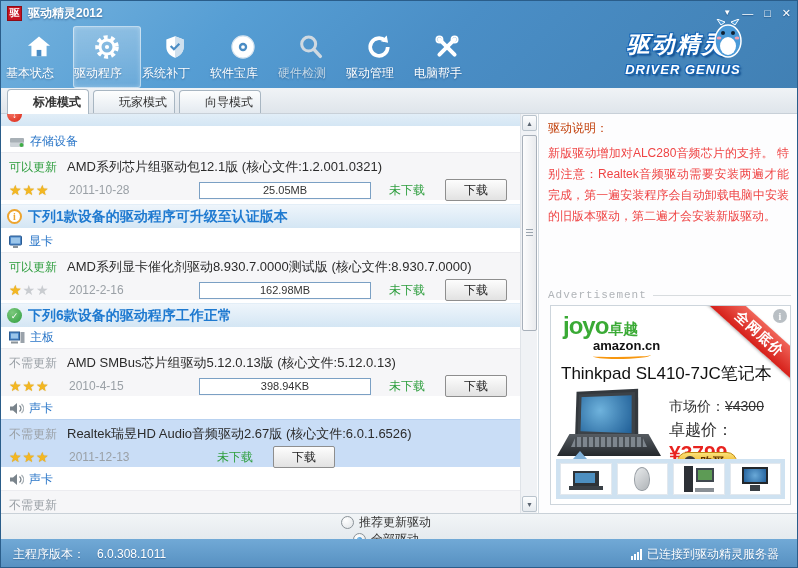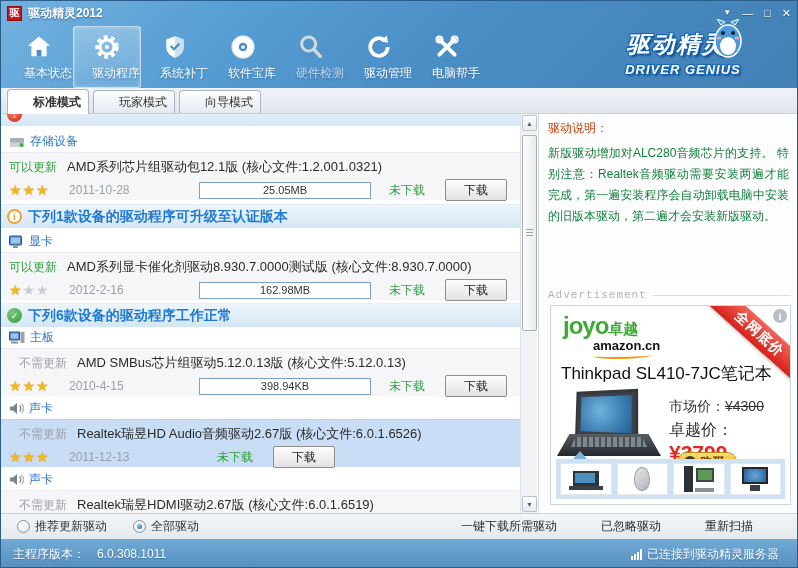--- a/index.html
+++ b/index.html
@@ -12,21 +12,21 @@
     background:linear-gradient(135deg,#74b2de 0%,#569ed4 28%,#4a8ec6 55%,#4180b4 100%); }
   .titlebar { position:absolute; top:0; left:0; width:100%; height:24px; display:flex; align-items:center; padding:0 6px; }
   .app-icon { width:15px; height:15px; background:#c41220; color:#fff; font-size:10px; font-weight:bold;
     display:flex; align-items:center; justify-content:center; border:1px solid #8d0c16; margin-right:6px; }
   .title-text { color:#fff; font-weight:bold; font-size:12px; text-shadow:0 1px 2px rgba(0,40,90,.5); }
   .win-controls { margin-left:auto; display:flex; align-items:center; gap:11px; color:#fff; font-size:11px; }
   .win-controls span { cursor:default; line-height:1; text-shadow:0 1px 1px rgba(0,40,90,.5); }
 
   
   .toolbar { position:absolute; top:25px; left:4px; display:flex; }
-  .tool-item { width:68px; padding:5px 0 5px; text-align:right; color:#fff; border:1px solid transparent; border-radius:3px; cursor:pointer; }
+  .tool-item { width:68px; padding:5px 0 5px; text-align:left; color:#fff; border:1px solid transparent; border-radius:3px; cursor:pointer; }
   .tool-item .ticon { height:30px; display:flex; align-items:center; justify-content:center; }
   .tool-item .tlabel { font-size:12px; margin-top:3px; text-shadow:0 1px 2px rgba(0,40,90,.4); }
   .tool-item.active { background:linear-gradient(180deg,rgba(255,255,255,.28),rgba(255,255,255,.10));
     border:1px solid rgba(255,255,255,.55); box-shadow:inset 0 0 4px rgba(255,255,255,.3); }
   .tool-item.dim .tlabel { color:#c4d9e8; }
 
   
   .logo { position:absolute; top:28px; right:34px; width:160px; text-align:center; color:#fff; font-style:italic; }
   .logo-cn { font-size:23px; font-weight:bold; letter-spacing:2px;
     text-shadow:-1px -1px 0 #1565b8,1px -1px 0 #1565b8,-1px 1px 0 #1565b8,2px 2px 2px #0d4a8c; }
@@ -60,21 +60,21 @@
   .ic-ok { background:radial-gradient(circle at 35% 30%,#7cc97c,#2f9e3f); color:#fff; font-size:9px; }
 
   .cat { height:21px; display:flex; align-items:center; padding-left:8px; color:#2a76c8; font-size:12px; gap:5px; }
   .cat svg { flex:0 0 auto; }
 
   .drv-row { height:48px; padding:4px 6px 0 8px; background:#f6f6f8; border-top:1px solid #ececf0; cursor:pointer; }
   .drv-row.selected { background:#c9ddf6; border-top:1px solid #b9d2f0; }
   .drv-line1 { display:flex; align-items:center; height:20px; }
   .status { width:58px; font-size:12px; flex:0 0 auto; }
   .status.green { color:#2e9e3e; }
-  .status.gray { color:#9aa0a6;margin-left:10px; }
+  .status.gray { color:#9aa0a6; }
   .drv-name { font-size:13px; color:#2b2b2b; white-space:nowrap; }
   .drv-line2 { display:flex; align-items:center; height:24px; margin-top:1px; }
   .stars { width:60px; font-size:14px; letter-spacing:1px; flex:0 0 auto; }
   .stars .g { color:#f3b722; text-shadow:0 0 1px #c98f00; }
   .stars .n { color:#c9ccd0; }
   .ddate { width:130px; color:#9aa0a6; flex:0 0 auto; }
   .sizebox { width:172px; height:17px; border:1px solid #7ba0c4; background:#fff; display:flex; align-items:center; justify-content:center; font-size:11px; color:#333; flex:0 0 auto; }
   .dlstate { width:52px; text-align:center; color:#2e9e3e; margin-left:10px; flex:0 0 auto; }
   .dlbtn { width:62px; height:22px; margin-left:12px; border:1px solid #8e8e8e; border-radius:2px;
     background:linear-gradient(180deg,#fdfdfd,#e2e2e2); font-size:12px; color:#222; cursor:pointer; flex:0 0 auto; font-family:inherit; }
@@ -85,21 +85,21 @@
     border:1px solid #b9c3cc; border-radius:2px; color:#5a6470; font-size:7px; display:flex; align-items:center; justify-content:center; cursor:pointer; }
   .sb-up { top:1px; } .sb-down { bottom:1px; }
   .sb-thumb { position:absolute; left:1px; top:21px; width:15px; height:196px; background:linear-gradient(90deg,#fdfdfd,#e9ebee);
     border:1px solid #a8b0ba; border-radius:2px; cursor:pointer; }
   .sb-grip { position:absolute; top:50%; left:3px; right:3px; height:8px; margin-top:-4px;
     background:repeating-linear-gradient(180deg,#9aa4ae 0 1px,transparent 1px 3px); }
 
   
   .rightpane { position:absolute; top:0; left:537px; width:261px; height:399px; background:#fdfdfe; border-left:1px solid #d4dce2; padding:6px 10px 0 9px; }
   .desc-title { font-size:12px; color:#c2410c; margin-bottom:6px; }
-  .desc-body { font-size:12px; color:#15803d; line-height:21px; text-align:justify; }
+  .desc-body { font-size:12px; color:#ef4444; line-height:21px; text-align:justify; }
   .ad-label { position:absolute; top:175px; left:9px; right:8px; display:flex; align-items:center;
     color:#b0b4b8; font-family:"Liberation Mono","DejaVu Sans Mono",monospace; font-size:11px; letter-spacing:1px; }
   .ad-label:after { content:""; flex:1; height:1px; background:#d8dcdf; margin-left:6px; }
 
   .adbox { position:absolute; top:191px; left:11px; width:241px; height:200px; border:1px solid #cdd5dc; background:#fff; overflow:hidden; cursor:pointer; }
   .joyo-line1 { position:absolute; top:6px; left:12px; }
   .joyo-green { color:#3aaa35; font-size:24px; font-weight:bold; letter-spacing:-1px; }
   .joyo-cn { color:#3aaa35; font-size:15px; font-weight:bold; }
   .amazon { position:absolute; top:32px; left:42px; font-size:13px; font-weight:bold; color:#111; }
   .amazon-smile { position:absolute; top:46px; left:42px; width:58px; height:7px; border:solid #f7970f; border-width:0 0 2px 0; border-radius:0 0 60% 40%; }
@@ -136,21 +136,21 @@
   .t-pc .scr { position:absolute; right:0; top:2px; width:18px; height:14px; background:#3f474e; }
   .t-pc .scr:before { content:""; position:absolute; inset:2px; background:#5d9b55; }
   .t-pc .kb { position:absolute; right:0; bottom:0; width:19px; height:4px; background:#8a9096; }
   .t-mon { position:relative; width:26px; height:24px; }
   .t-mon .scr { position:absolute; top:0; left:0; width:26px; height:17px; background:#23272b; }
   .t-mon .scr:before { content:""; position:absolute; inset:2px; background:radial-gradient(circle,#69a9d8,#23619c); }
   .t-mon .std { position:absolute; bottom:0; left:8px; width:10px; height:6px; background:#3a4046; }
 
   
   .optbar { position:absolute; top:512px; left:0; width:100%; height:26px; background:linear-gradient(180deg,#f2f5f7,#e5eaee);
-    border-top:1px solid #c9d1d8; display:flex; align-items:center; padding:0 16px; }
+    border-top:1px solid #c9d1d8; display:flex; align-items:center; padding:0 16px;flex-direction:column; }
   .radio { display:flex; align-items:center; gap:5px; margin-right:26px; cursor:pointer; }
   .radio-circle { width:13px; height:13px; border-radius:50%; border:1px solid #8a9298; background:radial-gradient(circle at 35% 30%,#fff,#dfe3e6); position:relative; }
   .radio.checked .radio-circle:after { content:""; position:absolute; inset:3px; border-radius:50%; background:radial-gradient(circle at 35% 30%,#7cc0ee,#1b72b8); }
   .opt-links { margin-left:auto; display:flex; align-items:center; }
   .opt-link { color:#2b2b2b; cursor:pointer; margin-left:44px; }
   .opt-link:last-child { margin-right:28px; }
 
   
   .statusbar { position:absolute; top:538px; left:0; width:100%; height:30px;
     background:linear-gradient(180deg,#71a9d6,#558fc0); color:#fff; display:flex; align-items:center; padding:0 12px; text-shadow:0 1px 1px rgba(0,40,90,.35); }
@@ -384,21 +384,20 @@
         <svg width="15" height="13" viewBox="0 0 15 13">
             <path d="M1 4.5h3l4-3.5v11l-4-3.5H1z" fill="#7a848c"></path>
             <path d="M10.5 3.5c2 2 2 4 0 6" stroke="#7a848c" stroke-width="1.2" fill="none"></path>
             <path d="M12.5 2c3 3 3 6 0 9" stroke="#a8b0b6" stroke-width="1.2" fill="none"></path>
           </svg>
         <span>声卡</span>
       </div>
       <div class="drv-row">
         <div class="drv-line1">
           <span class="status gray">不需更新</span>
-          <span class="drv-name">Realtek瑞昱HDMI驱动2.67版 (核心文件:6.0.1.6519)</span>
         </div>
       </div>
     </div>
 
     <div class="scrollbar">
       <div class="sb-btn sb-up">▲</div>
       <div class="sb-thumb">
           <div class="sb-grip"></div>
         </div>
       <div class="sb-btn sb-down">▼</div>

